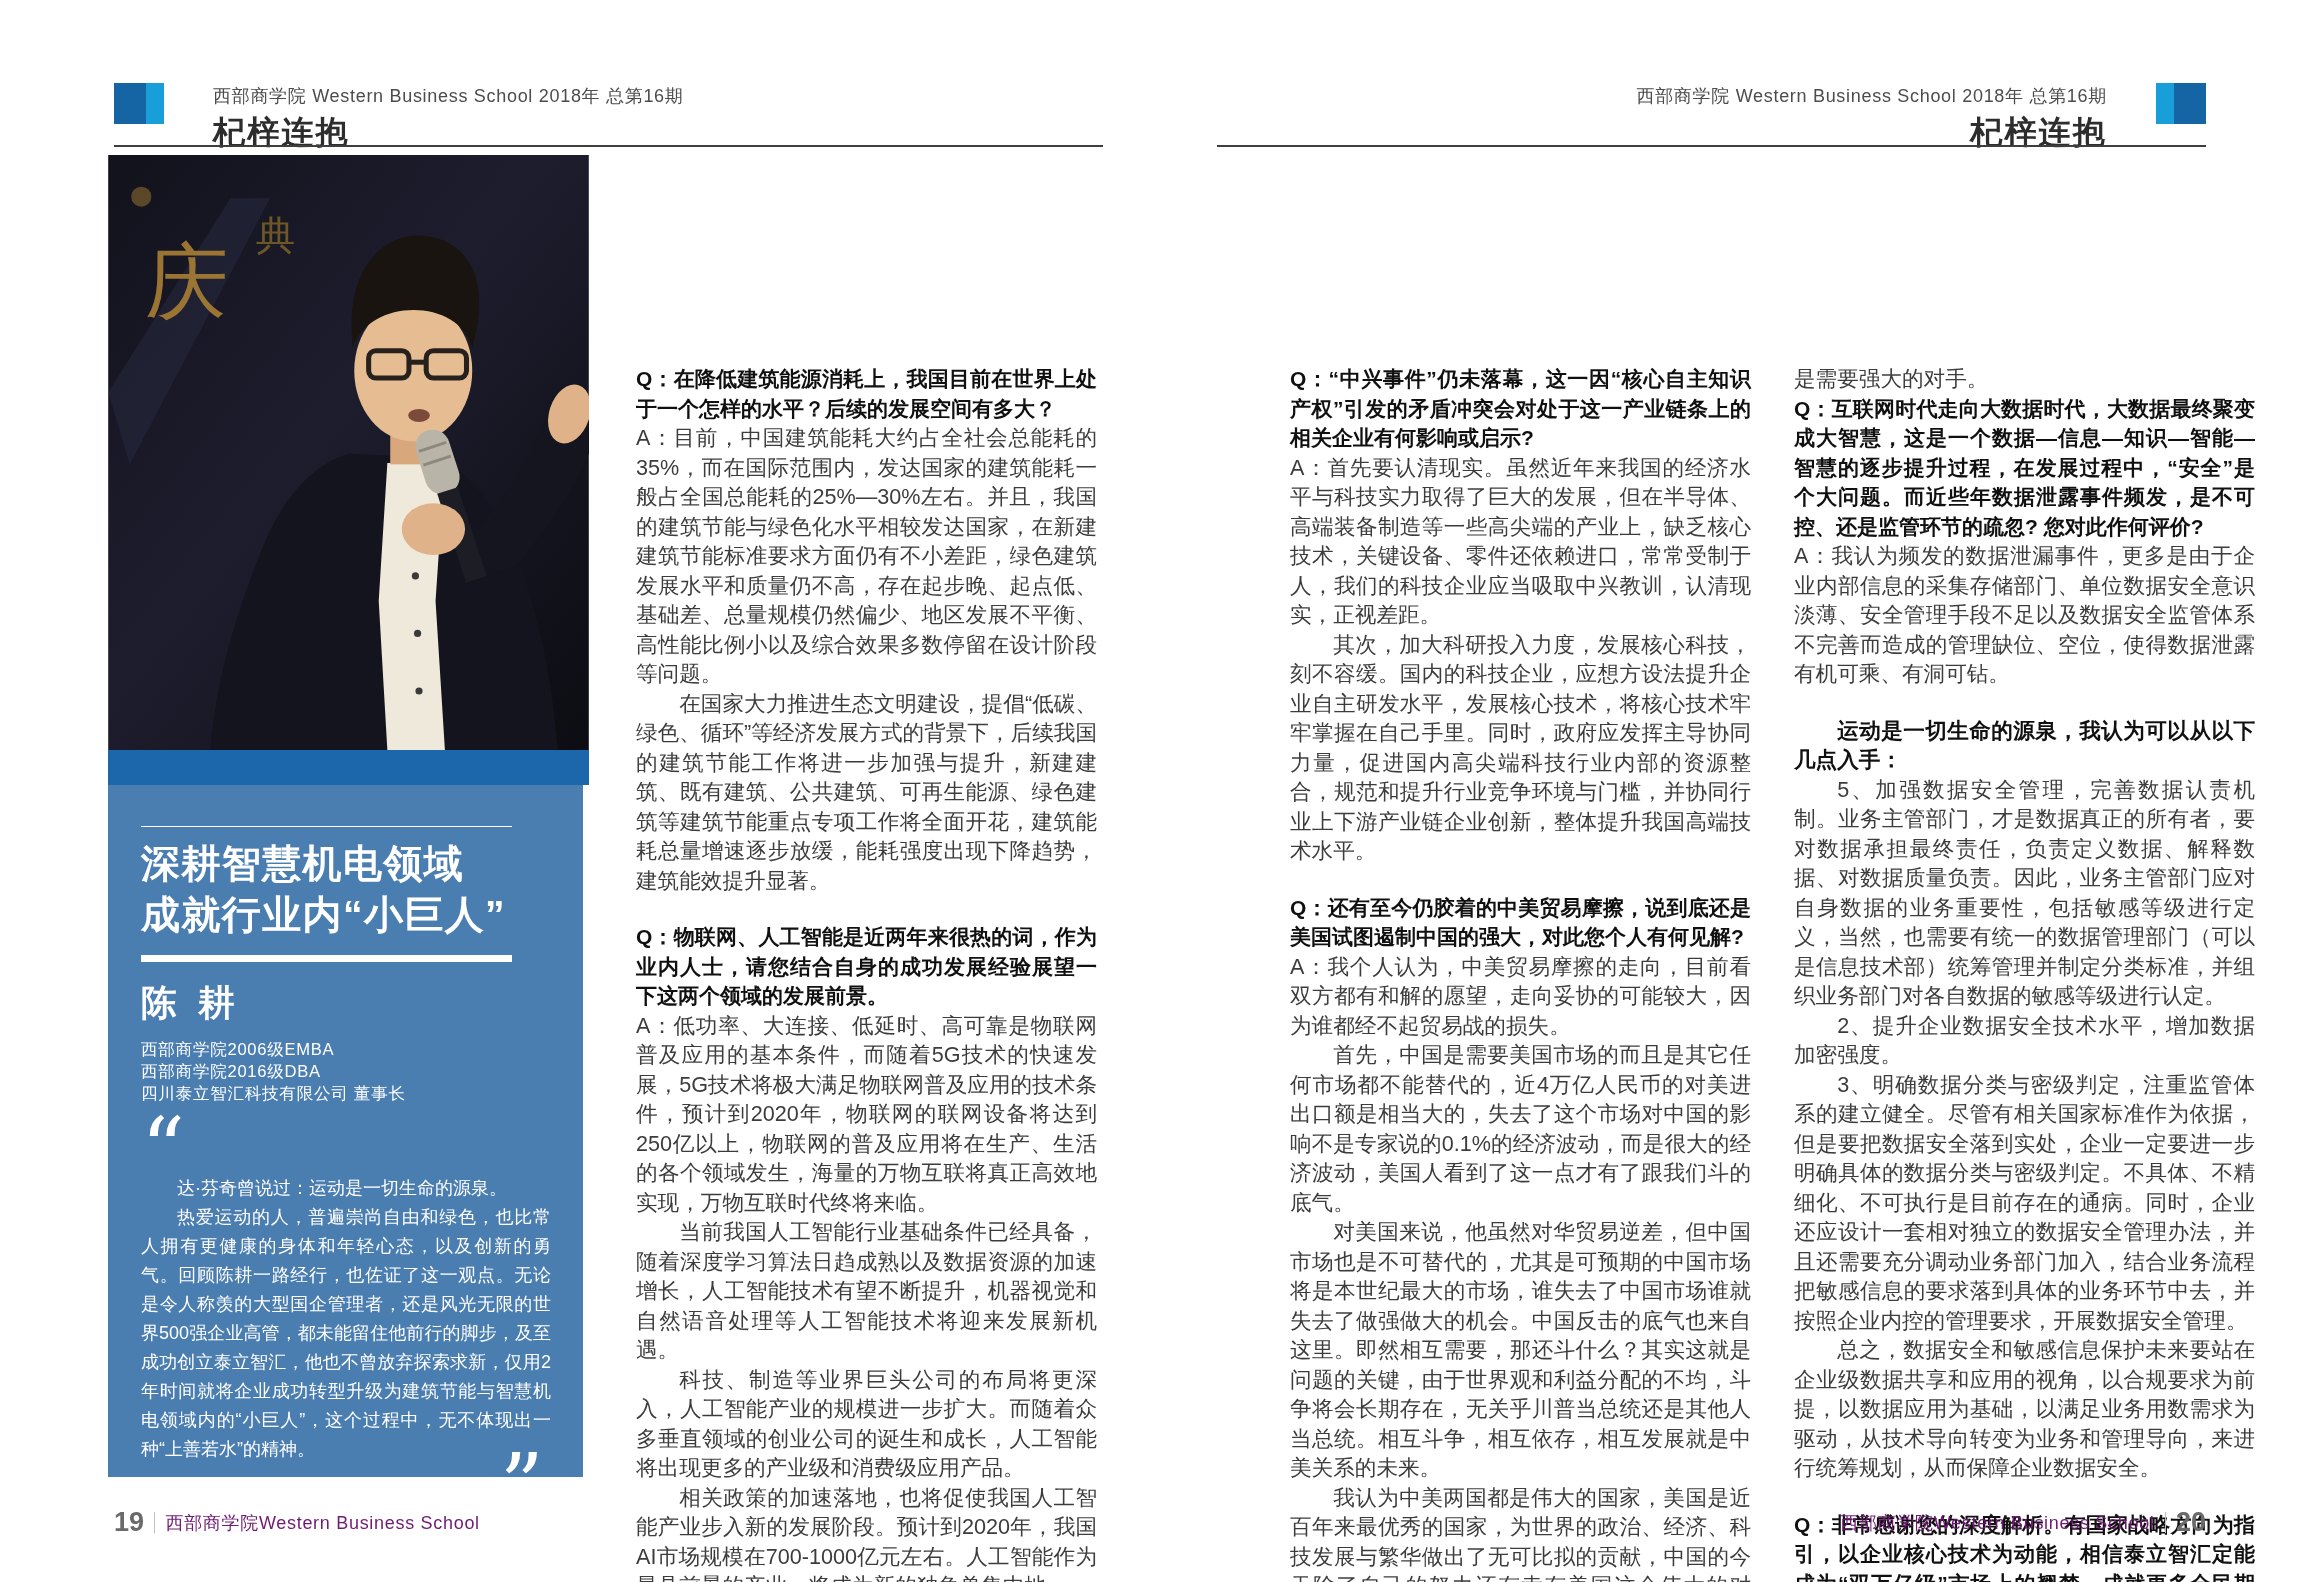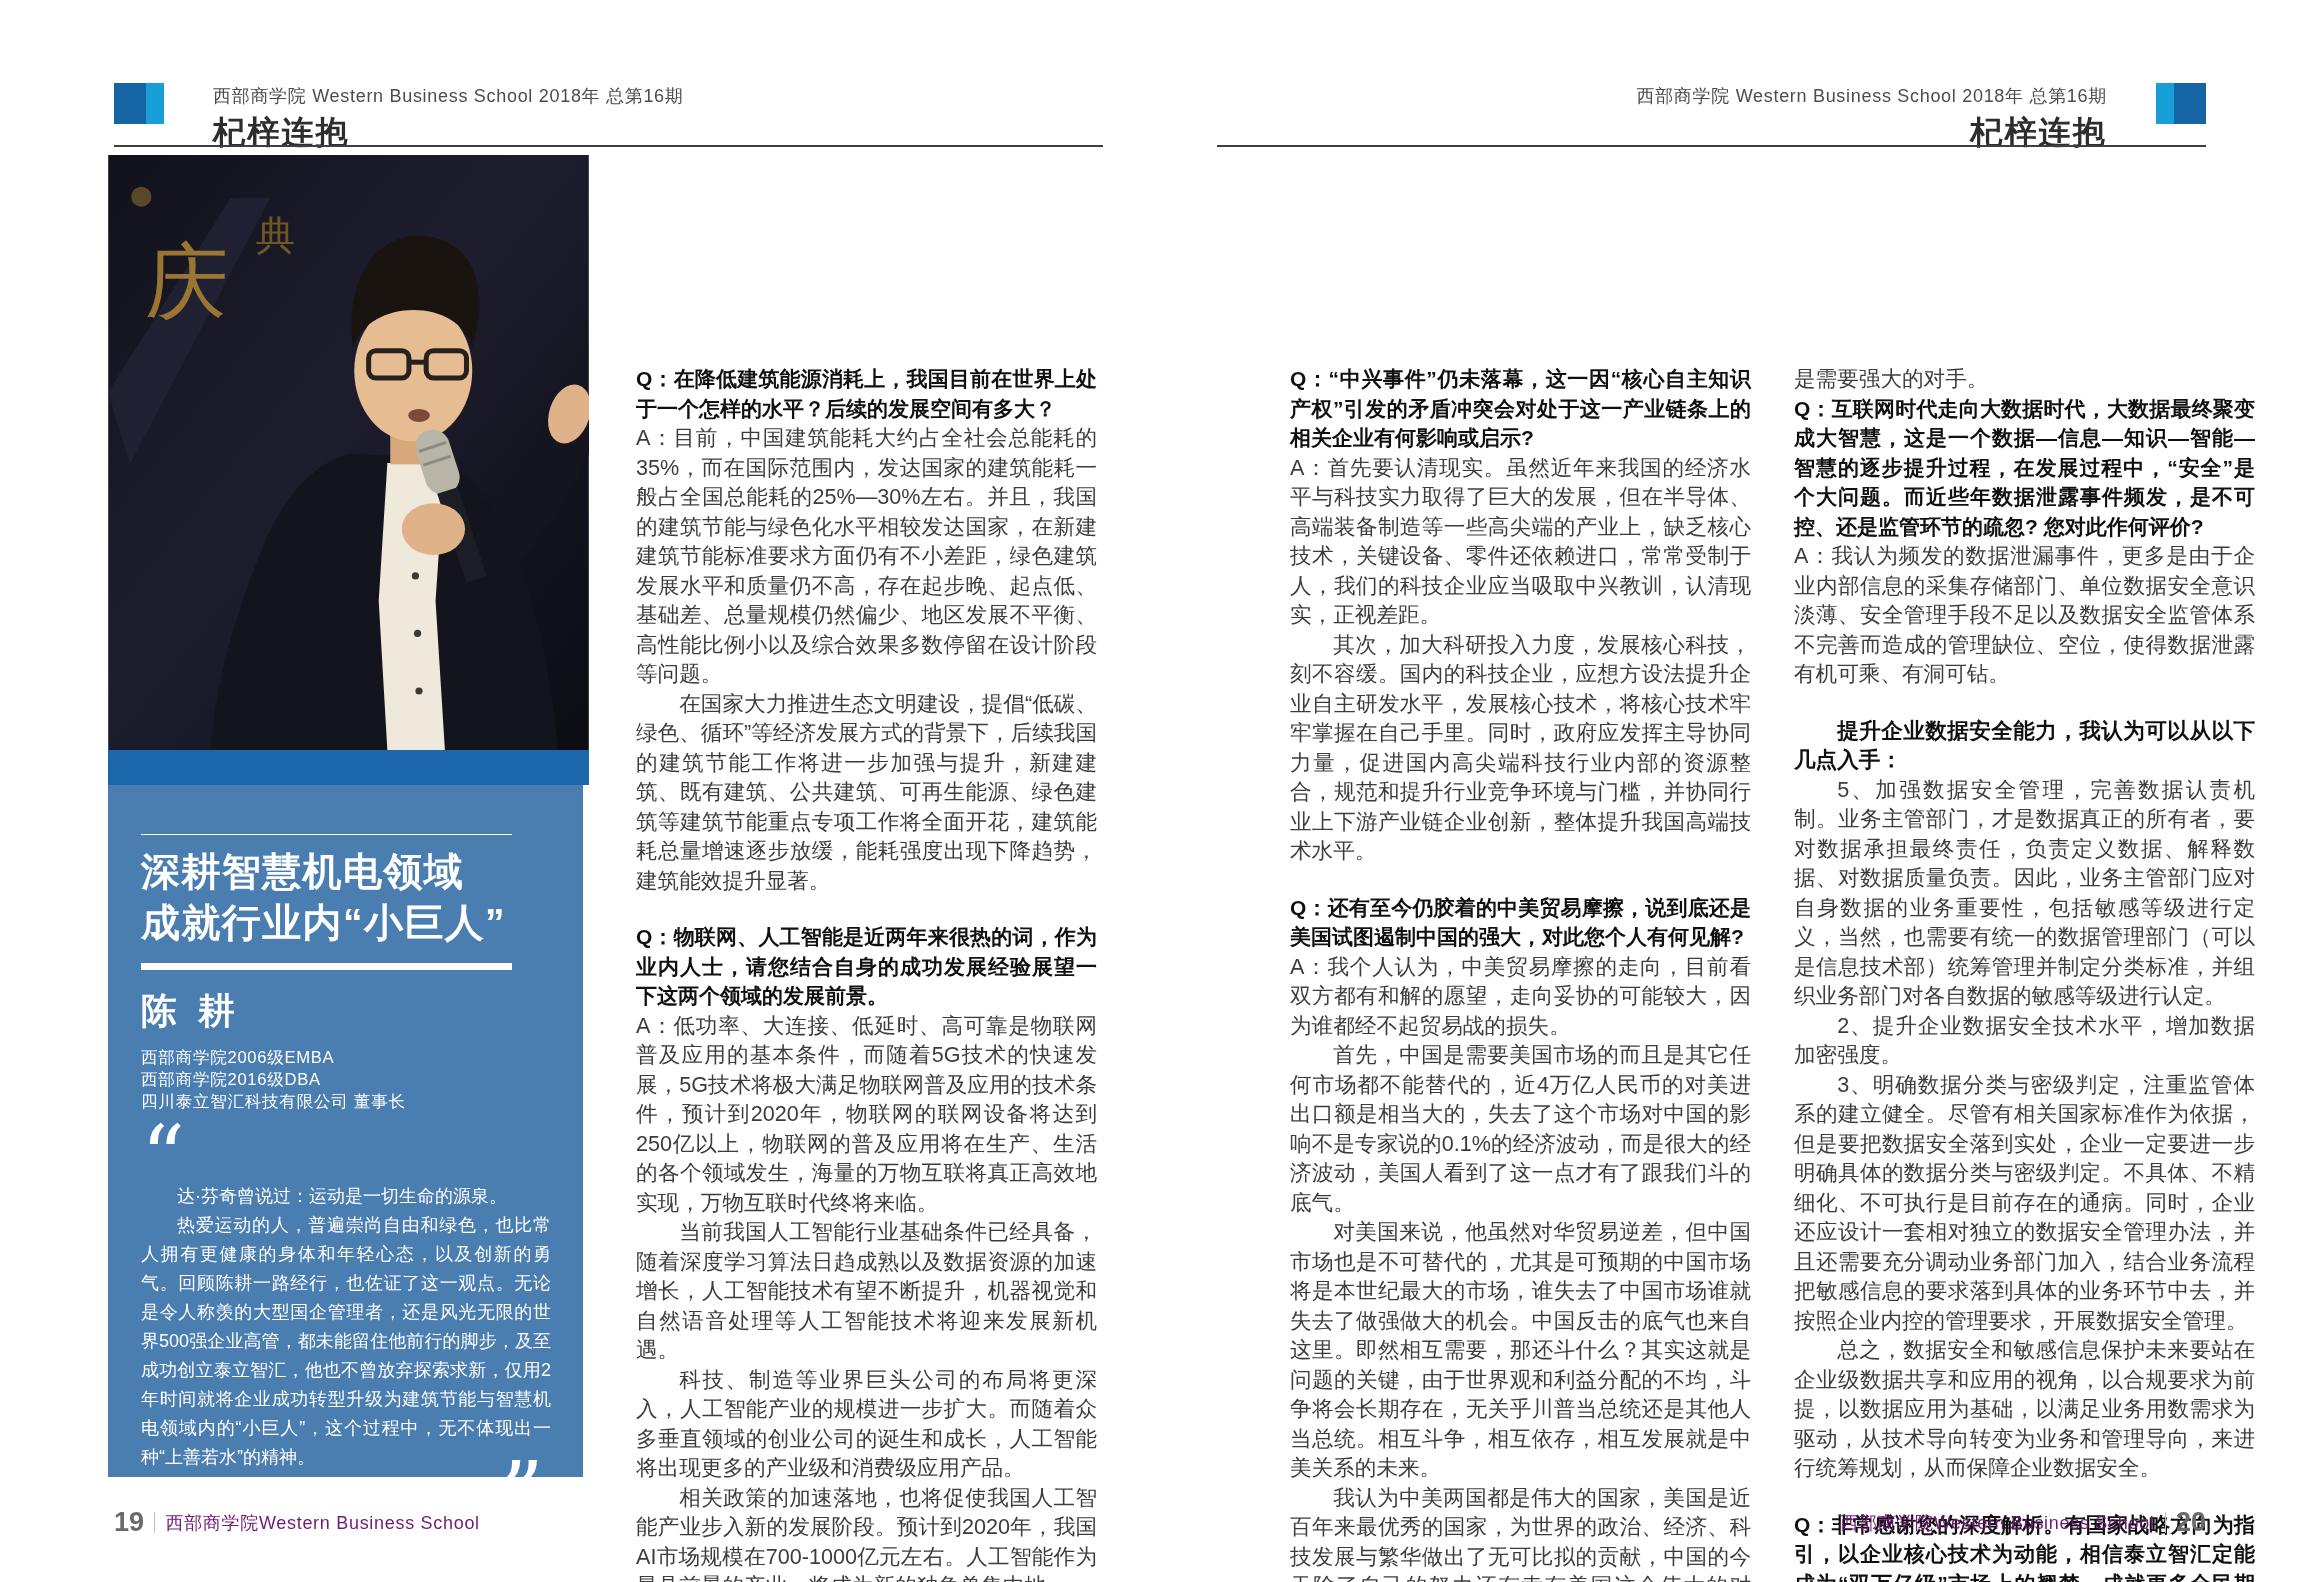--- a/index.html
+++ b/index.html
@@ -20,21 +20,21 @@
   .section-title { font-size:32px; font-weight:bold; color:#2d2d2d; letter-spacing:2.2px; margin-top:2.2px; }
   .rule { position:absolute; height:2.2px; background:#3e3e3e; top:145px; }
 
   
   #photo { position:absolute; left:108px; top:155px; width:481px; height:595px; overflow:hidden; }
   #photo svg { display:block; }
   #photo-band { position:absolute; left:108px; top:750px; width:481px; height:35px; background:#1c67ab; }
 
   
   #panel { position:absolute; left:108px; top:785px; width:475px; height:692px; background:#4b7eb0; color:#ffffff; }
-  .panel-inner { padding:12px 32px 0 33px; }
+  .panel-inner { padding:4px 32px 0 33px; }
   .line-thin  { height:1.4px; background:#ffffff; width:371px; margin-top:37px; }
   .panel-title { font-size:39px; font-weight:bold; line-height:51px; letter-spacing:1.4px; margin-top:10.8px; }
   .line-thick { height:6.5px; background:#ffffff; width:371px; margin-top:15px; }
   .panel-name { font-size:36px; font-weight:bold; letter-spacing:5.8px; margin-top:17.3px; }
   .creds { margin-top:11.5px; font-size:16.6px; line-height:22px; letter-spacing:0.7px; }
   .quote-mark { font-family:"DejaVu Serif",serif; font-size:86px; line-height:50px; height:46px; }
   .quote-open { margin-top:18.7px; }
   .quote-close { text-align:right; margin-top:-4.3px; padding-right:7.2px; }
   .quote { margin-top:4.3px; width:410px; font-size:18px; line-height:29px; text-align:justify; }
   .quote p { margin:0; text-indent:2em; }
@@ -176,21 +176,21 @@
     <div class="blk a">A：我个人认为，中美贸易摩擦的走向，目前看双方都有和解的愿望，走向妥协的可能较大，因为谁都经不起贸易战的损失。</div>
     <div class="blk p">首先，中国是需要美国市场的而且是其它任何市场都不能替代的，近4万亿人民币的对美进出口额是相当大的，失去了这个市场对中国的影响不是专家说的0.1%的经济波动，而是很大的经济波动，美国人看到了这一点才有了跟我们斗的底气。</div>
     <div class="blk p">对美国来说，他虽然对华贸易逆差，但中国市场也是不可替代的，尤其是可预期的中国市场将是本世纪最大的市场，谁失去了中国市场谁就失去了做强做大的机会。中国反击的底气也来自这里。即然相互需要，那还斗什么？其实这就是问题的关键，由于世界观和利益分配的不均，斗争将会长期存在，无关乎川普当总统还是其他人当总统。相互斗争，相互依存，相互发展就是中美关系的未来。</div>
     <div class="blk p">我认为中美两国都是伟大的国家，美国是近百年来最优秀的国家，为世界的政治、经济、科技发展与繁华做出了无可比拟的贡献，中国的今天除了自己的努力还有幸有美国这个伟大的对手，强大是需要对手的，尤其</div>
   </div>
 
   <div class="col" id="col3">
     <div class="blk cont">是需要强大的对手。</div>
     <div class="blk q">Q：互联网时代走向大数据时代，大数据最终聚变成大智慧，这是一个数据—信息—知识—智能—智慧的逐步提升过程，在发展过程中，“安全”是个大问题。而近些年数据泄露事件频发，是不可控、还是监管环节的疏忽? 您对此作何评价?</div>
     <div class="blk a">A：我认为频发的数据泄漏事件，更多是由于企业内部信息的采集存储部门、单位数据安全意识淡薄、安全管理手段不足以及数据安全监管体系不完善而造成的管理缺位、空位，使得数据泄露有机可乘、有洞可钻。</div>
-    <div class="blk pb gap">提升企业数据安全能力，我认为可以从以下几点入手：</div>
+    <div class="blk pb gap">运动是一切生命的源泉，我认为可以从以下几点入手：</div>
     <div class="blk p">5、加强数据安全管理，完善数据认责机制。业务主管部门，才是数据真正的所有者，要对数据承担最终责任，负责定义数据、解释数据、对数据质量负责。因此，业务主管部门应对自身数据的业务重要性，包括敏感等级进行定义，当然，也需要有统一的数据管理部门（可以是信息技术部）统筹管理并制定分类标准，并组织业务部门对各自数据的敏感等级进行认定。</div>
     <div class="blk p">2、提升企业数据安全技术水平，增加数据加密强度。</div>
     <div class="blk p">3、明确数据分类与密级判定，注重监管体系的建立健全。尽管有相关国家标准作为依据，但是要把数据安全落到实处，企业一定要进一步明确具体的数据分类与密级判定。不具体、不精细化、不可执行是目前存在的通病。同时，企业还应设计一套相对独立的数据安全管理办法，并且还需要充分调动业务部门加入，结合业务流程把敏感信息的要求落到具体的业务环节中去，并按照企业内控的管理要求，开展数据安全管理。</div>
     <div class="blk p">总之，数据安全和敏感信息保护未来要站在企业级数据共享和应用的视角，以合规要求为前提，以数据应用为基础，以满足业务用数需求为驱动，从技术导向转变为业务和管理导向，来进行统筹规划，从而保障企业数据安全。</div>
     <div class="blk q gap">Q：非常感谢您的深度解析。有国家战略方向为指引，以企业核心技术为动能，相信泰立智汇定能成为“双万亿级”市场上的翘楚，成就更多全民期待的智慧家园!</div>
   </div>
 
   <div class="footer footer-left">
     <span class="page-num">19</span>
     <span class="foot-sep"></span>

